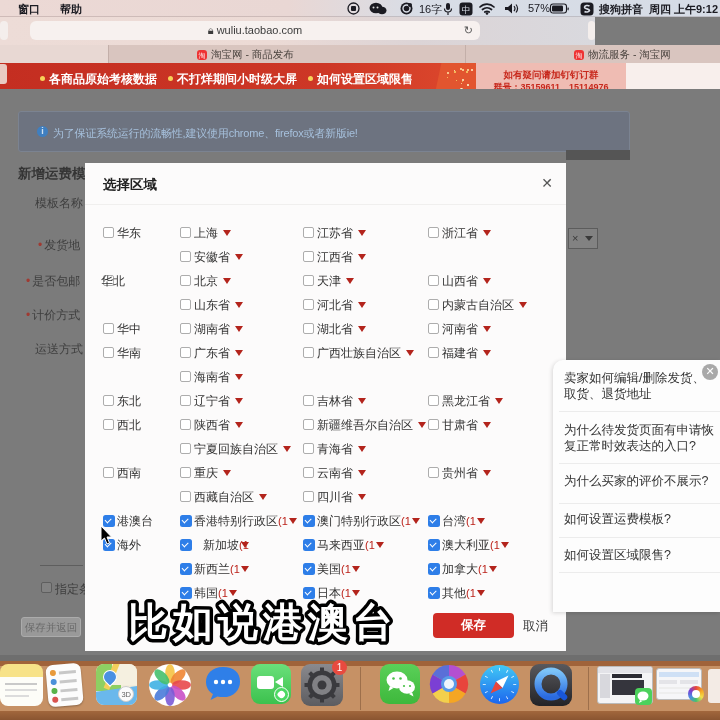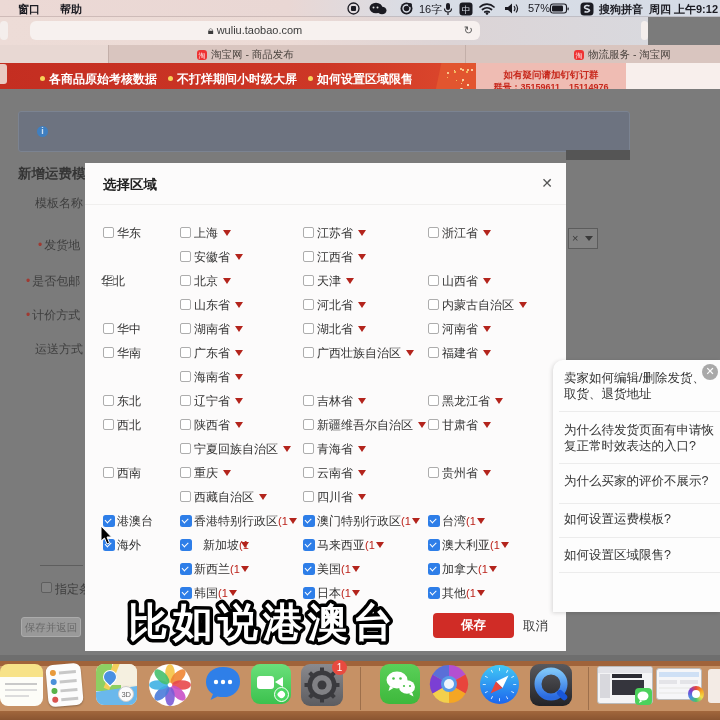--- a/index.html
+++ b/index.html
@@ -2,21 +2,21 @@
 <html><head>
 <meta charset="utf-8">
 <style>
 html,body{margin:0;padding:0;}
 body{width:720px;height:720px;position:relative;overflow:hidden;font-family:"Liberation Sans",sans-serif;background:#7b7b7b;}
 .abs{position:absolute;}
 
 #menubar{left:0;top:0;width:720px;height:17px;background:linear-gradient(90deg,#ecd9d5 0%,#e9d7d4 40%,#d8dde6 58%,#d6dce6 100%);font-size:11px;color:#1b1b22;border-bottom:1px solid rgba(120,100,100,.25);box-sizing:border-box;}
 #menubar .mi{position:absolute;top:2px;font-weight:bold;}
 
-#toolbar{left:0;top:17px;width:648px;height:28px;background:linear-gradient(90deg,#eddcd7 0%,#ecdad5 45%,#dcd4d6 70%,#d9d9de 100%);}
+#toolbar{left:0;top:17px;width:595px;height:28px;background:linear-gradient(90deg,#eddcd7 0%,#ecdad5 45%,#dcd4d6 70%,#d9d9de 100%);}
 #urlfield{position:absolute;left:30px;top:4px;width:450px;height:19px;background:#f7f1ef;border-radius:6px;font-size:11px;color:#3b3b3b;text-align:center;line-height:19px;}
 .sidebtn{position:absolute;top:4px;height:19px;background:#f4eeec;border-radius:5px;}
 
 #tabbar{left:0;top:45px;width:720px;height:18px;background:#d9c5bf;font-size:10.5px;color:#4c4540;}
 #tabbar .activeseg{position:absolute;left:0;top:0;width:108px;height:18px;background:#e8d8d3;border-right:1px solid #c3afa9;}
 #tabbar .tdiv{position:absolute;top:0;width:1px;height:18px;background:#c3afa9;}
 .tabc{position:absolute;top:1px;height:17px;display:flex;align-items:center;gap:4px;}
 .tfav{width:10px;height:10px;border-radius:3px;background:#e33; position:relative;}
 .tfav:after{content:"淘";position:absolute;left:1px;top:0px;font-size:8px;color:#fff;transform:scale(.85);}
 
@@ -159,20 +159,21 @@
 <div class="abs" style="left:460px;top:25px;width:2.6px;height:2.6px;border-radius:50%;background:#fff3c8"></div>
 <div class="abs" style="left:462px;top:6px;width:2.1px;height:2.1px;border-radius:50%;background:#ffe9a8"></div>
 <div class="abs" style="left:466px;top:8px;width:2.1px;height:2.1px;border-radius:50%;background:#f8d96a"></div>
 <div class="abs" style="left:471px;top:6px;width:2.2px;height:2.2px;border-radius:50%;background:#fff3c8"></div>
 <div class="ptext" style="left:476px;top:6px;font-size:9.5px">如有疑问请加钉钉订群</div>
 <div class="ptext" style="left:476px;top:18px;font-size:9px">群号：35159611、15114976</div>
   </div>
 <div id="page" class="abs">
 <div id="alertbox">
       <span class="ico">i</span>
+      <span class="txt">为了保证系统运行的流畅性,建议使用chrome、firefox或者新版ie!</span>
     </div>
 <div class="plabel" style="left:18px;top:71px;font-size:13.5px;font-weight:bold;color:#353535">新增运费模板</div>
 <div class="plabel" style="left:35px;top:101px">模板名称</div>
 <div class="plabel" style="left:38px;top:143px"><span class="star">•</span>发货地</div>
 <div class="plabel" style="left:26px;top:179px"><span class="star">•</span>是否包邮</div>
 <div class="plabel" style="left:26px;top:213px"><span class="star">•</span>计价方式</div>
 <div class="plabel" style="left:35px;top:247px">运送方式</div>
 <div class="abs" style="left:40px;top:471px;width:43px;height:1px;background:#5e5e5e"></div>
 <div class="cb" style="left:41px;top:488px;border-color:#5e5e5e;background:#828282"></div>
 <div class="plabel" style="left:55px;top:487px">指定条</div>

